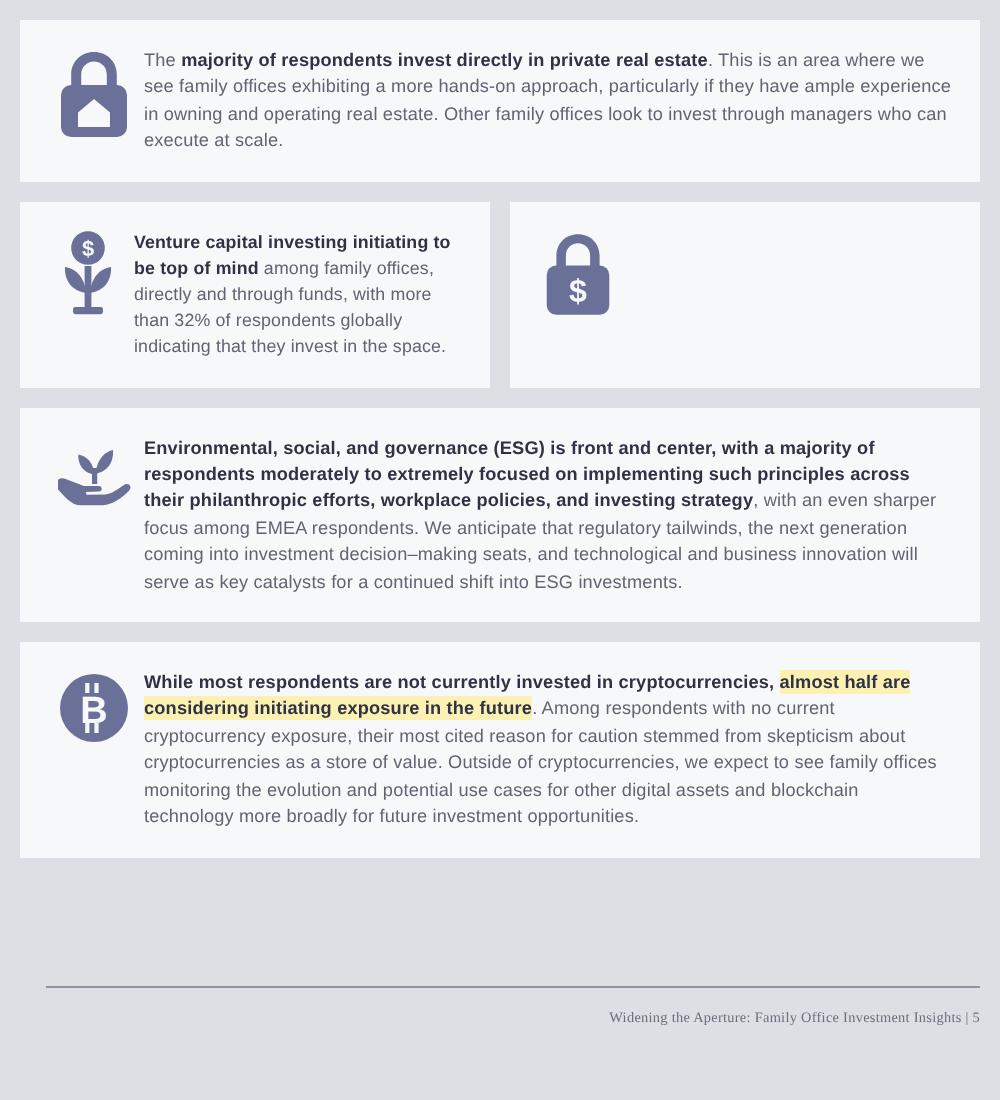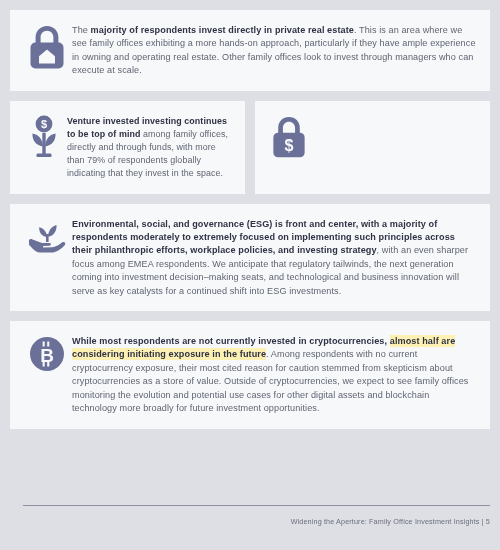--- a/index.html
+++ b/index.html
@@ -75,21 +75,22 @@
     font-weight: bold;
     box-decoration-break: clone;
     -webkit-box-decoration-break: clone;
     padding: 1px 0;
   }
   .footer {
     position: absolute;
     left: 23px;
     right: 10px;
     bottom: 0;
-    height: 45px;
+    height: 57px;
+    font-family: Liberation Serif, serif;
   }
   .footer-rule {
     height: 1px;
     background: #8e93a3;
     width: 100%;
   }
   .footer-text {
     text-align: right;
     font-size: 7.2px;
     color: #6a6f7e;
@@ -123,21 +124,21 @@
         <svg width="36" height="44" viewBox="0 0 36 44">
           <circle cx="18" cy="9" r="8.4" fill="#6b7099"></circle>
           <text x="18" y="13.2" text-anchor="middle" font-family="Liberation Sans, sans-serif" font-size="11" font-weight="bold" fill="#f7f8fa">$</text>
           <rect x="16.3" y="18" width="3.4" height="22" fill="#6b7099"></rect>
           <path d="M16.8 30 C16.8 30 16 20 6.5 18.5 C6.5 18.5 5.3 29.5 16.8 31.5 Z" fill="#6b7099"></path>
           <path d="M19.2 30 C19.2 30 20 20 29.5 18.5 C29.5 18.5 30.7 29.5 19.2 31.5 Z" fill="#6b7099"></path>
           <rect x="10.5" y="38.5" width="15" height="3.6" rx="1.2" fill="#6b7099"></rect>
         </svg>
       </div>
       <div class="body-text">
-        <span></span><b>Venture invested investing continues to be top of mind</b><span> among family offices, directly and through funds, with more than 79% of respondents globally indicating that they invest in the space.</span>
+        <span></span><b>Venture capital investing initiating to be top of mind</b><span> among family offices, directly and through funds, with more than 32% of respondents globally indicating that they invest in the space.</span>
       </div>
     </div>
 
     <div class="card">
       <div class="icon-wrap">
         <svg width="36" height="44" viewBox="0 0 38 46">
           <path d="M19 2 C12.4 2 7.6 7 7.6 13.2 L7.6 19.5 L12.6 19.5 L12.6 13.2 C12.6 9.6 15.4 6.8 19 6.8 C22.6 6.8 25.4 9.6 25.4 13.2 L25.4 19.5 L30.4 19.5 L30.4 13.2 C30.4 7 25.6 2 19 2 Z" fill="#6b7099"></path>
           <rect x="2.5" y="18.5" width="33" height="26" rx="5" fill="#6b7099"></rect>
           <text x="19" y="38" text-anchor="middle" font-family="Liberation Sans, sans-serif" font-size="17" font-weight="bold" fill="#f7f8fa">$</text>
         </svg>

